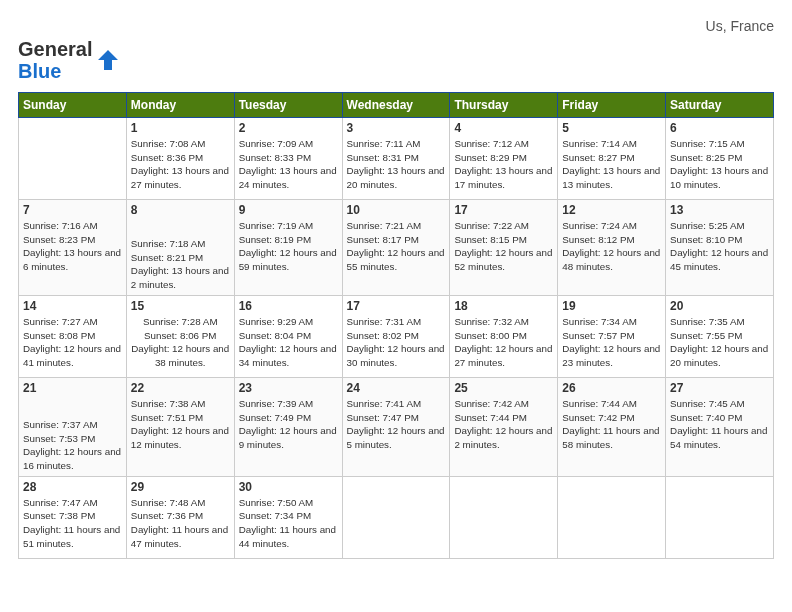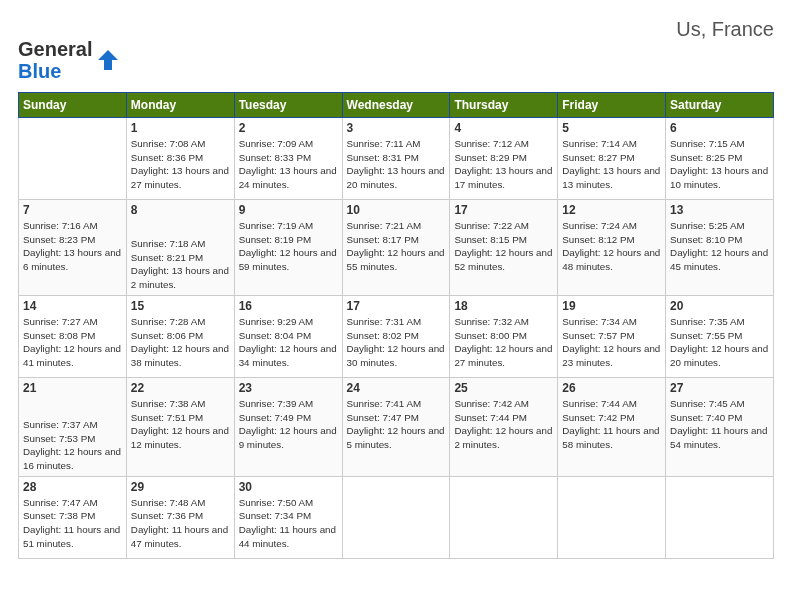--- a/index.html
+++ b/index.html
@@ -41,21 +41,21 @@
     }
     .title-block {
       text-align: right;
     }
     .month-title {
       font-size: 32px;
       color: #333;
       font-weight: normal;
     }
     .location {
-      font-size: 20px;
+      font-size: 14px;
       color: #555;
     }
     .calendar {
       width: 100%;
       border-collapse: collapse;
       font-size: 10.5px;
     }
     .calendar th {
       background: #2a5caa;
       color: #fff;
@@ -213,21 +213,21 @@
         </tr>
         <tr>
           <td>
             <span class="day-num">14</span>
             <div class="day-info" style="white-space: pre-line;">Sunrise: 7:27 AM
 Sunset: 8:08 PM
 Daylight: 12 hours and 41 minutes.</div>
           </td>
           <td>
             <span class="day-num">15</span>
-            <div class="day-info" style="white-space: pre-line;">Sunrise: 7:28 AM
+            <div class="day-info" style="white-space: pre-line; text-align: center;">Sunrise: 7:28 AM
 Sunset: 8:06 PM
 Daylight: 12 hours and 38 minutes.</div>
           </td>
           <td>
             <span class="day-num">16</span>
             <div class="day-info" style="white-space: pre-line;">Sunrise: 9:29 AM
 Sunset: 8:04 PM
 Daylight: 12 hours and 34 minutes.</div>
           </td>
           <td>

